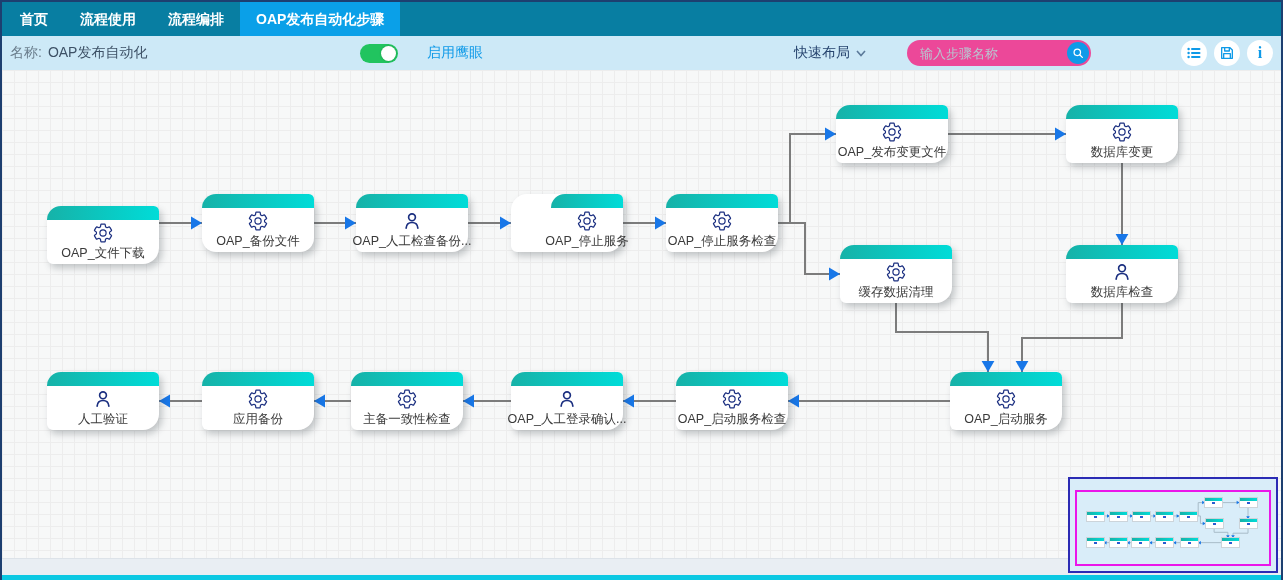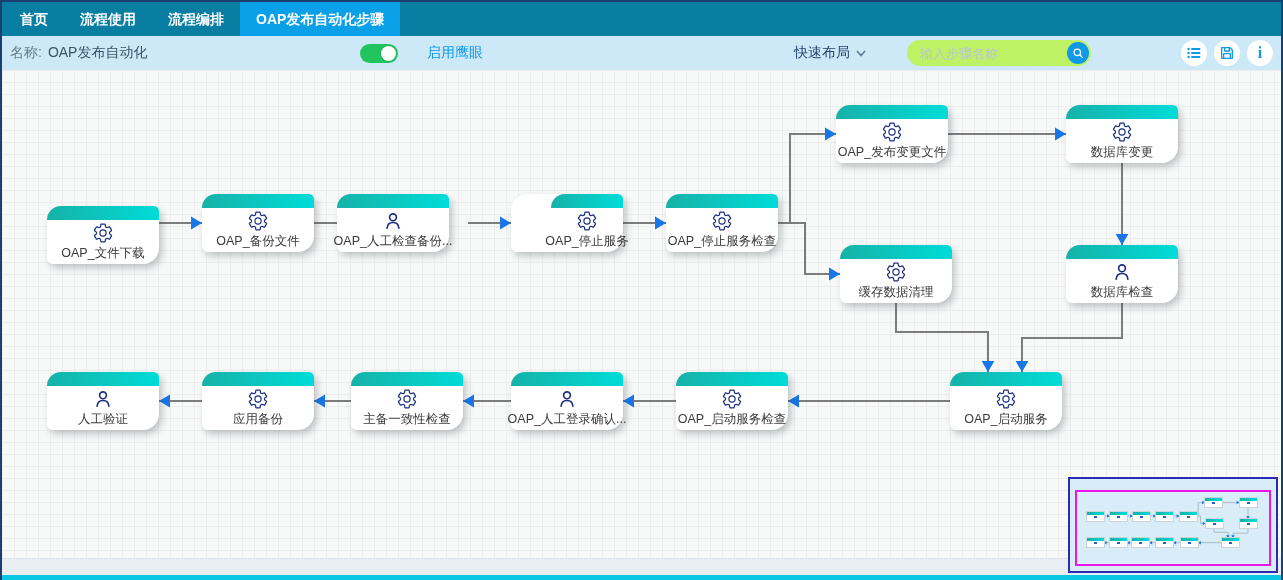--- a/index.html
+++ b/index.html
@@ -20,21 +20,21 @@
   .toolbar .abs{position:absolute;top:0;height:34px;display:flex;align-items:center;}
   .flow-name{left:8px;gap:6px;}
   .name-label{color:#6a7d8c;}
   .name-value{color:#3d5166;}
   .toggle-wrap{gap:9px;}
   .toggle{width:38px;height:19px;border-radius:10px;background:var(--toggle_green,#21c45f);position:relative;cursor:pointer;}
   .toggle .knob{width:15px;height:15px;border-radius:50%;background:#fff;position:absolute;right:2px;top:2px;box-shadow:0 0 2px rgba(0,0,0,.25);}
   .toggle-label{color:var(--accent_blue,#0f9ae8);margin-left:20px;}
   .link-blue{color:var(--accent_blue,#0f9ae8);cursor:pointer;margin-top:31px;}
   .quick{color:var(--link_navy,#27456f);gap:5px;cursor:pointer;}
-  .search{left:905px;top:4px;width:184px;height:26px;background:#bef264;border-radius:14px;position:absolute;}
+  .search{left:905px;top:4px;width:184px;height:26px;background:#ec4899;border-radius:14px;position:absolute;}
   .search input{border:0;background:transparent;width:100%;height:100%;padding:0 32px 0 13px;font-size:13px;color:#334;outline:none;font-family:inherit;}
   .search input::placeholder{color:#b8c6d1;}
   .search-btn{position:absolute;right:2px;top:2px;width:22px;height:22px;border-radius:50%;background:var(--accent_blue,#0f9ae8);display:flex;align-items:center;justify-content:center;cursor:pointer;}
   .right-btns{right:8px;gap:7px;}
   .circle-btn{width:26px;height:26px;border-radius:50%;background:#fff;display:flex;align-items:center;justify-content:center;cursor:pointer;color:var(--accent_blue,#0f9ae8);}
   .info-glyph{font-weight:bold;font-size:16px;font-family:"Liberation Serif","DejaVu Serif",serif;}
   
   .canvas{flex:1 1 auto;position:relative;overflow:hidden;
     background-color:var(--canvas_bg,#f7f8f8);
     background-image:linear-gradient(#ededed 1px,transparent 1px),linear-gradient(90deg,#ededed 1px,transparent 1px);
@@ -145,31 +145,31 @@
       <div class="node" style="left: 45px; top: 136px;">
         <div class="node-header"></div>
         <div class="node-body">
           <span class="node-icon"><svg width="22" height="22" viewBox="0 0 24 24" fill="none" stroke="#1b2f80" stroke-width="1.3" stroke-linejoin="round">
               <path d="M19.14 12.94c.04-.3.06-.61.06-.94 0-.32-.02-.64-.07-.94l2.03-1.58c.18-.14.23-.41.12-.61l-1.92-3.32c-.12-.22-.37-.29-.59-.22l-2.39.96c-.5-.38-1.03-.7-1.62-.94L14.4 2.81c-.04-.24-.24-.41-.48-.41h-3.84c-.24 0-.43.17-.47.41l-.36 2.54c-.59.24-1.13.57-1.62.94l-2.39-.96c-.22-.08-.47 0-.59.22L2.74 8.87c-.12.21-.08.47.12.61l2.03 1.58c-.05.3-.09.63-.09.94s.02.64.07.94l-2.03 1.58c-.18.14-.23.41-.12.61l1.92 3.32c.12.22.37.29.59.22l2.39-.96c.5.38 1.03.7 1.62.94l.36 2.54c.05.24.24.41.48.41h3.84c.24 0 .44-.17.47-.41l.36-2.54c.59-.24 1.13-.56 1.62-.94l2.39.96c.22.08.47 0 .59-.22l1.92-3.32c.12-.22.07-.47-.12-.61l-2.01-1.58z"></path>
               <circle cx="12" cy="12" r="3.4"></circle>
             </svg></span>
           <div class="node-label">OAP_文件下载</div>
         </div>
       </div>
-      <div class="node" style="left: 200px; top: 124px;">
+      <div class="node" style="left: 200px; top: 124px; border-radius: 14px;">
         <div class="node-header"></div>
         <div class="node-body">
           <span class="node-icon"><svg width="22" height="22" viewBox="0 0 24 24" fill="none" stroke="#1b2f80" stroke-width="1.3" stroke-linejoin="round">
               <path d="M19.14 12.94c.04-.3.06-.61.06-.94 0-.32-.02-.64-.07-.94l2.03-1.58c.18-.14.23-.41.12-.61l-1.92-3.32c-.12-.22-.37-.29-.59-.22l-2.39.96c-.5-.38-1.03-.7-1.62-.94L14.4 2.81c-.04-.24-.24-.41-.48-.41h-3.84c-.24 0-.43.17-.47.41l-.36 2.54c-.59.24-1.13.57-1.62.94l-2.39-.96c-.22-.08-.47 0-.59.22L2.74 8.87c-.12.21-.08.47.12.61l2.03 1.58c-.05.3-.09.63-.09.94s.02.64.07.94l-2.03 1.58c-.18.14-.23.41-.12.61l1.92 3.32c.12.22.37.29.59.22l2.39-.96c.5.38 1.03.7 1.62.94l.36 2.54c.05.24.24.41.48.41h3.84c.24 0 .44-.17.47-.41l.36-2.54c.59-.24 1.13-.56 1.62-.94l2.39.96c.22.08.47 0 .59-.22l1.92-3.32c.12-.22.07-.47-.12-.61l-2.01-1.58z"></path>
               <circle cx="12" cy="12" r="3.4"></circle>
             </svg></span>
           <div class="node-label">OAP_备份文件</div>
         </div>
       </div>
-      <div class="node" style="left: 335px; top: 124px; text-align: center;">
+      <div class="node" style="left: 354px; top: 124px; text-align: center;">
         <div class="node-header"></div>
         <div class="node-body">
           <span class="node-icon"><svg width="22" height="22" viewBox="0 0 24 24" fill="none" stroke="#1b2f80" stroke-width="1.8" stroke-linecap="round">
               <circle cx="12" cy="8" r="3.7"></circle>
               <path d="M5.6 19.8c.3-4.1 2.9-6.2 6.4-6.2s6.1 2.1 6.4 6.2"></path>
             </svg></span>
           <div class="node-label">OAP_人工检查备份...</div>
         </div>
       </div>
       <div class="node" style="left: 509px; top: 124px; padding-left: 40px;">

